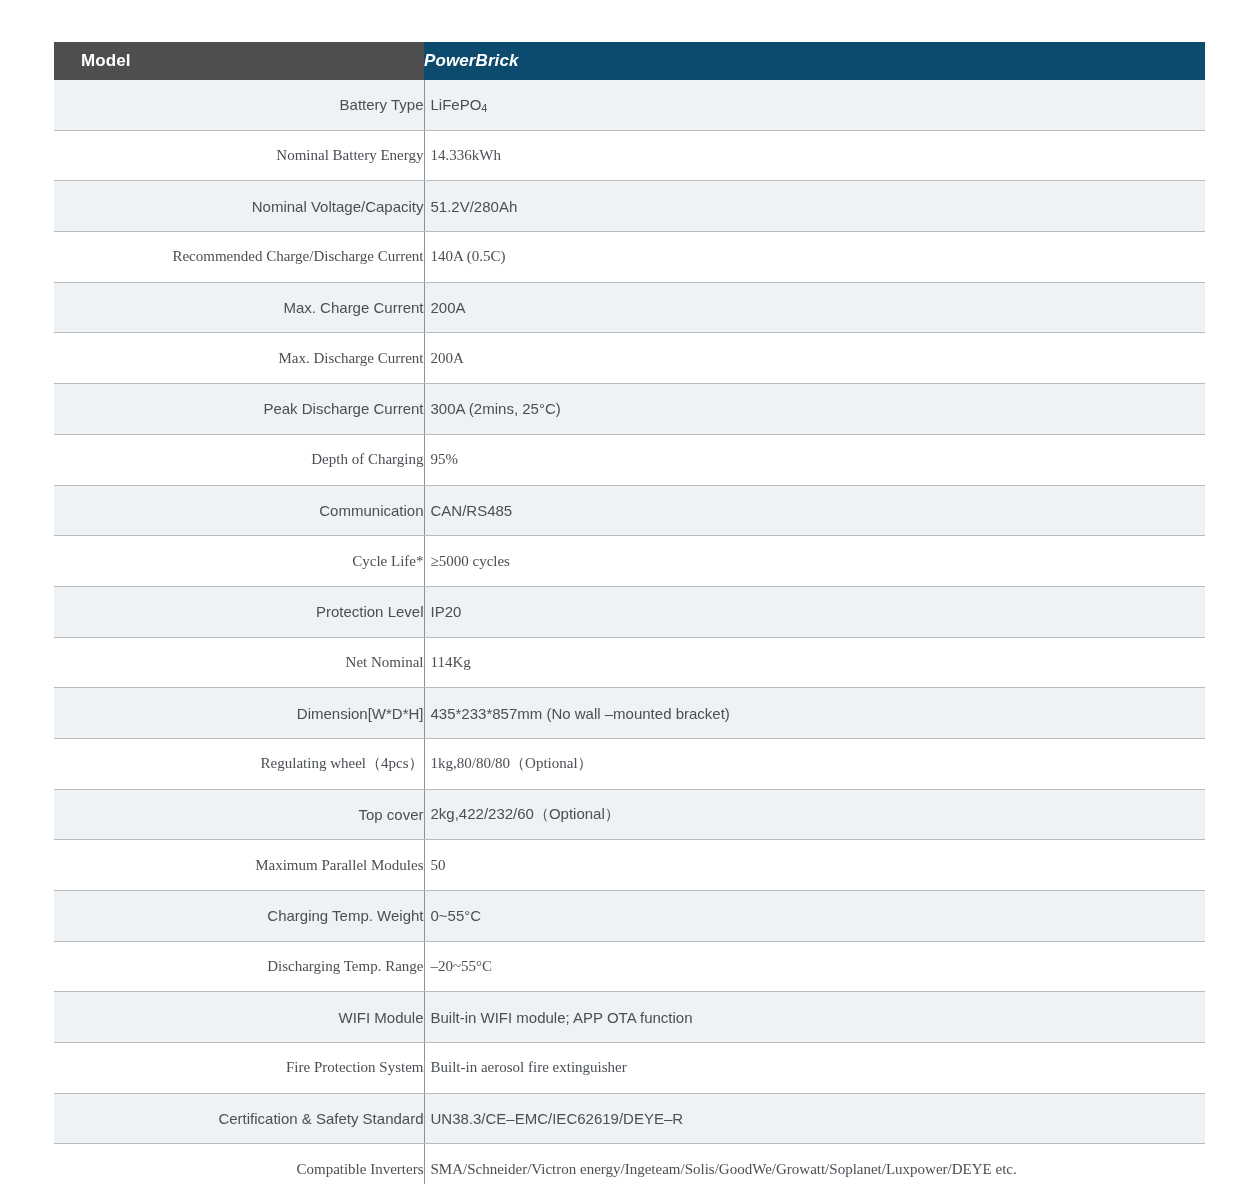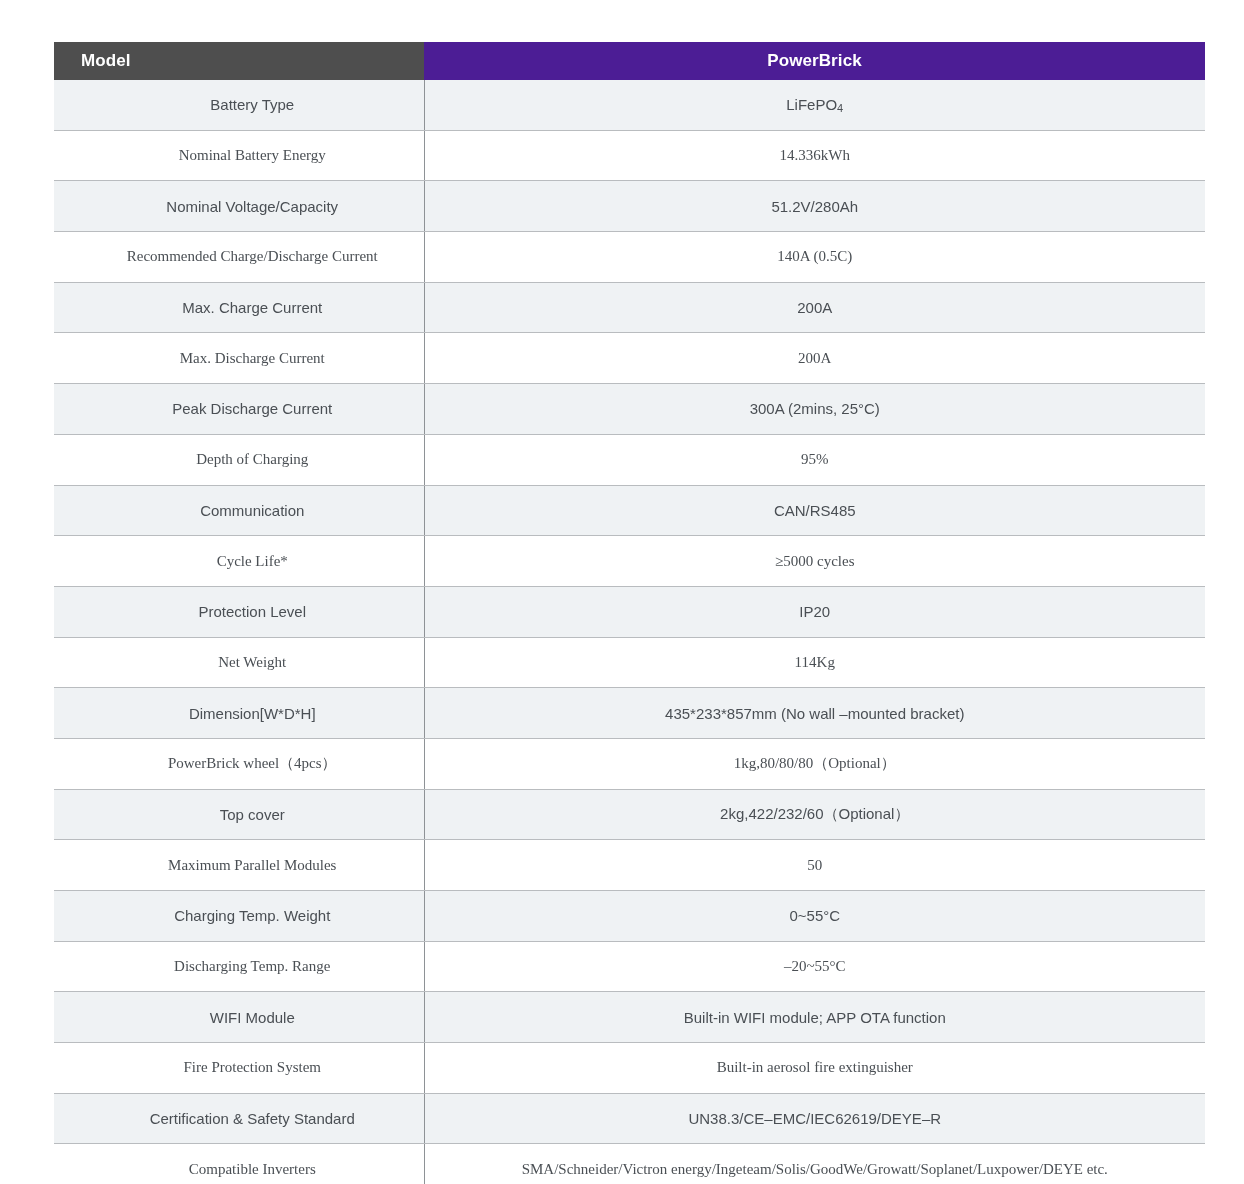--- a/index.html
+++ b/index.html
@@ -50,46 +50,47 @@
     letter-spacing: 0.1px;
     color: #ffffff;
     border: none;
   }
   th.model-head {
     background: #4e4e4e;
     text-align: left;
     padding-left: 27px;
   }
   th.product-head {
-    background: #4c1d95;
-    text-align: center;
+    background: #0c4a6e;
+    text-align: left;
+    font-style: italic;
   }
 
   
   tbody tr { height: 49.7px; }
 
   tbody td {
     height: 49.7px;
     padding: 0;
     font-size: 15px;
     color: #4a4f54;
     border-bottom: 1px solid #b9bcbf;
     vertical-align: middle;
     white-space: nowrap;
     overflow: hidden;
   }
 
   tbody td.label-cell {
-    text-align: center;
+    text-align: right;
     padding-left: 27px;
     border-right: 1px solid #8e9296;
   }
 
   tbody td.value-cell {
-    text-align: center;
+    text-align: left;
     padding: 0 6px;
   }
 
   tbody tr.row-odd td { background: #eff2f4; }
   tbody tr.row-even td { background: #ffffff; font-family: Liberation Serif, serif; }
 
   
   tbody tr:last-child td { border-bottom: 1px solid #a9acaf; }
 
   .sub { font-size: 11px; vertical-align: -0.18em; }
@@ -149,29 +150,29 @@
           </tr>
           <tr class="row-even">
             <td class="label-cell">Cycle Life*</td>
             <td class="value-cell">≥5000 cycles</td>
           </tr>
           <tr class="row-odd">
             <td class="label-cell">Protection Level</td>
             <td class="value-cell">IP20</td>
           </tr>
           <tr class="row-even">
-            <td class="label-cell">Net Weight</td>
+            <td class="label-cell">Net Nominal</td>
             <td class="value-cell">114Kg</td>
           </tr>
           <tr class="row-odd">
             <td class="label-cell">Dimension[W*D*H]</td>
             <td class="value-cell">435*233*857mm (No wall –mounted bracket)</td>
           </tr>
           <tr class="row-even">
-            <td class="label-cell">PowerBrick wheel（4pcs）</td>
+            <td class="label-cell">Regulating wheel（4pcs）</td>
             <td class="value-cell">1kg,80/80/80（Optional）</td>
           </tr>
           <tr class="row-odd">
             <td class="label-cell">Top cover</td>
             <td class="value-cell">2kg,422/232/60（Optional）</td>
           </tr>
           <tr class="row-even">
             <td class="label-cell">Maximum Parallel Modules</td>
             <td class="value-cell">50</td>
           </tr>

